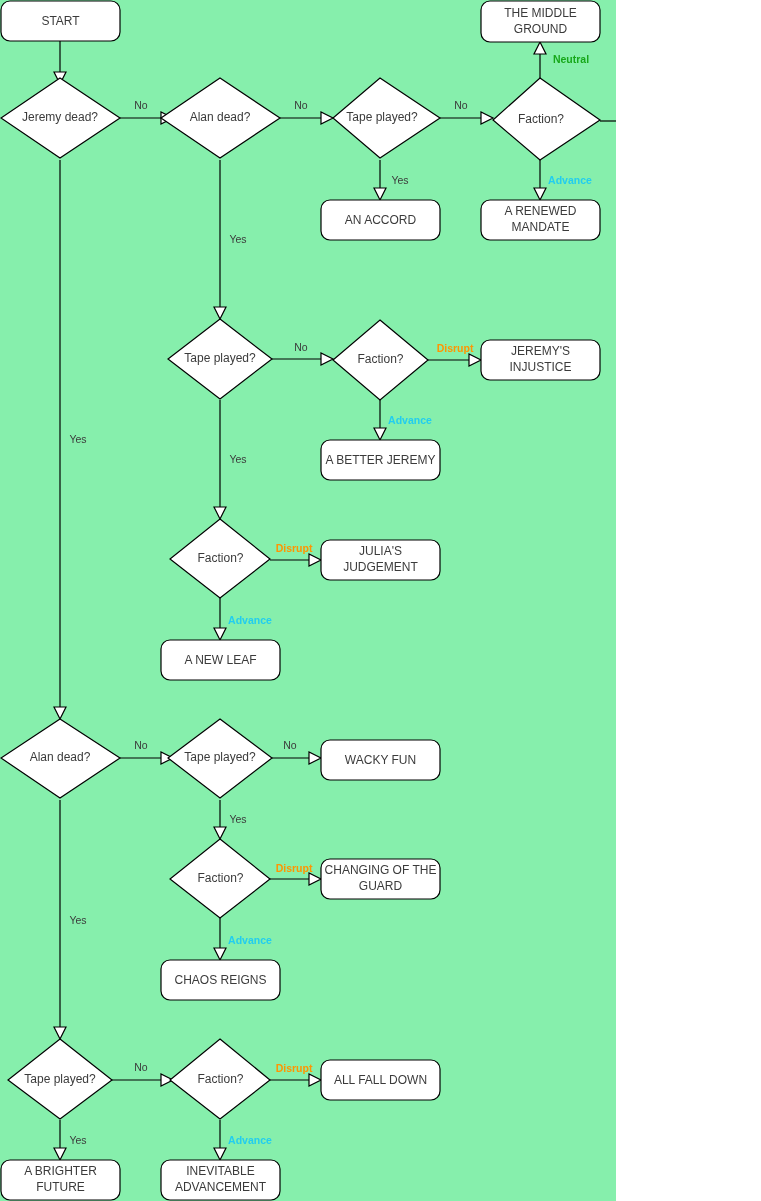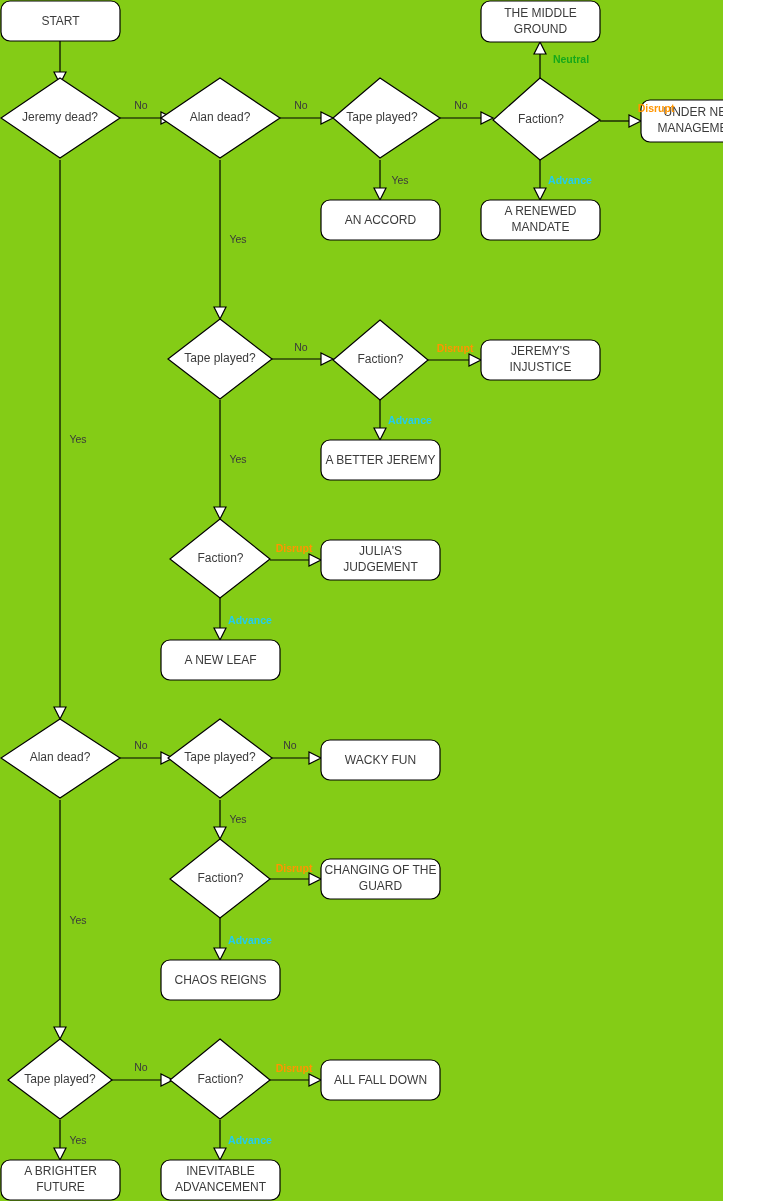--- a/index.html
+++ b/index.html
@@ -2,23 +2,23 @@
 <html><head>
 <meta charset="utf-8">
 <style>
   html, body {
     margin: 0;
     padding: 0;
     background: #ffffff;
   }
   #canvas {
     position: relative;
-    width: 723px;
+    width: 616px;
     height: 1201px;
-    background: #84cc16;
+    background: #86efac;
     font-family: "Liberation Sans", sans-serif;
     overflow: hidden;
   }
   svg#diagram {
     position: absolute;
     top: 0;
     left: 0;
     width: 761px;
     height: 1201px;
   }

